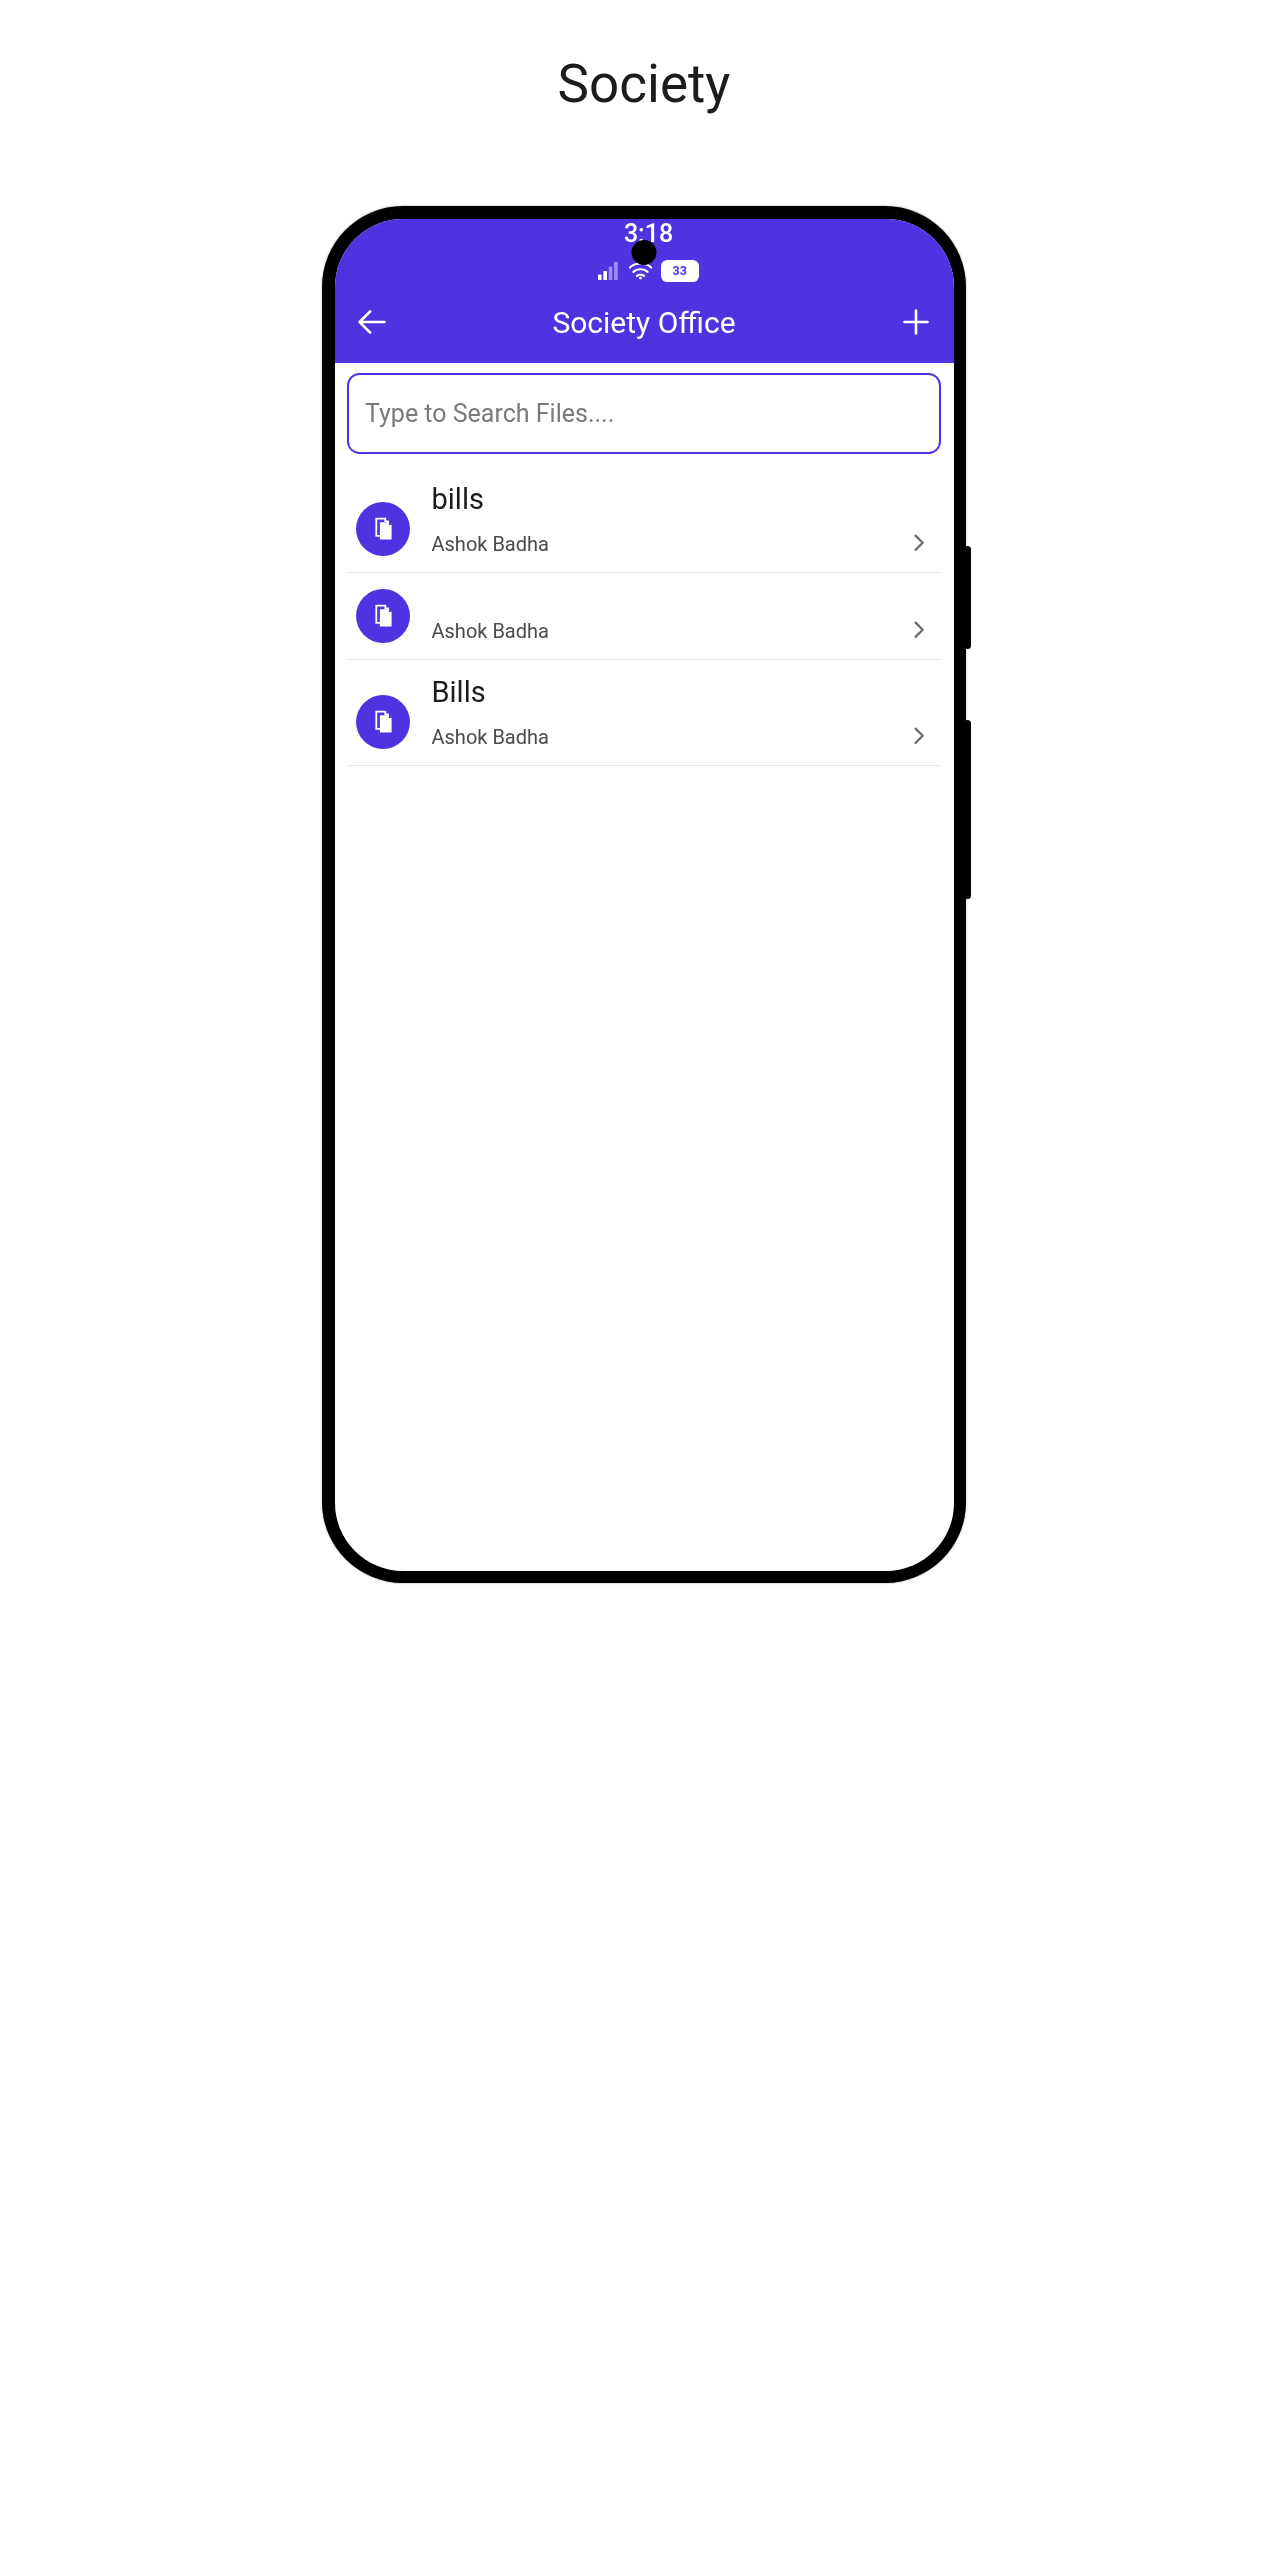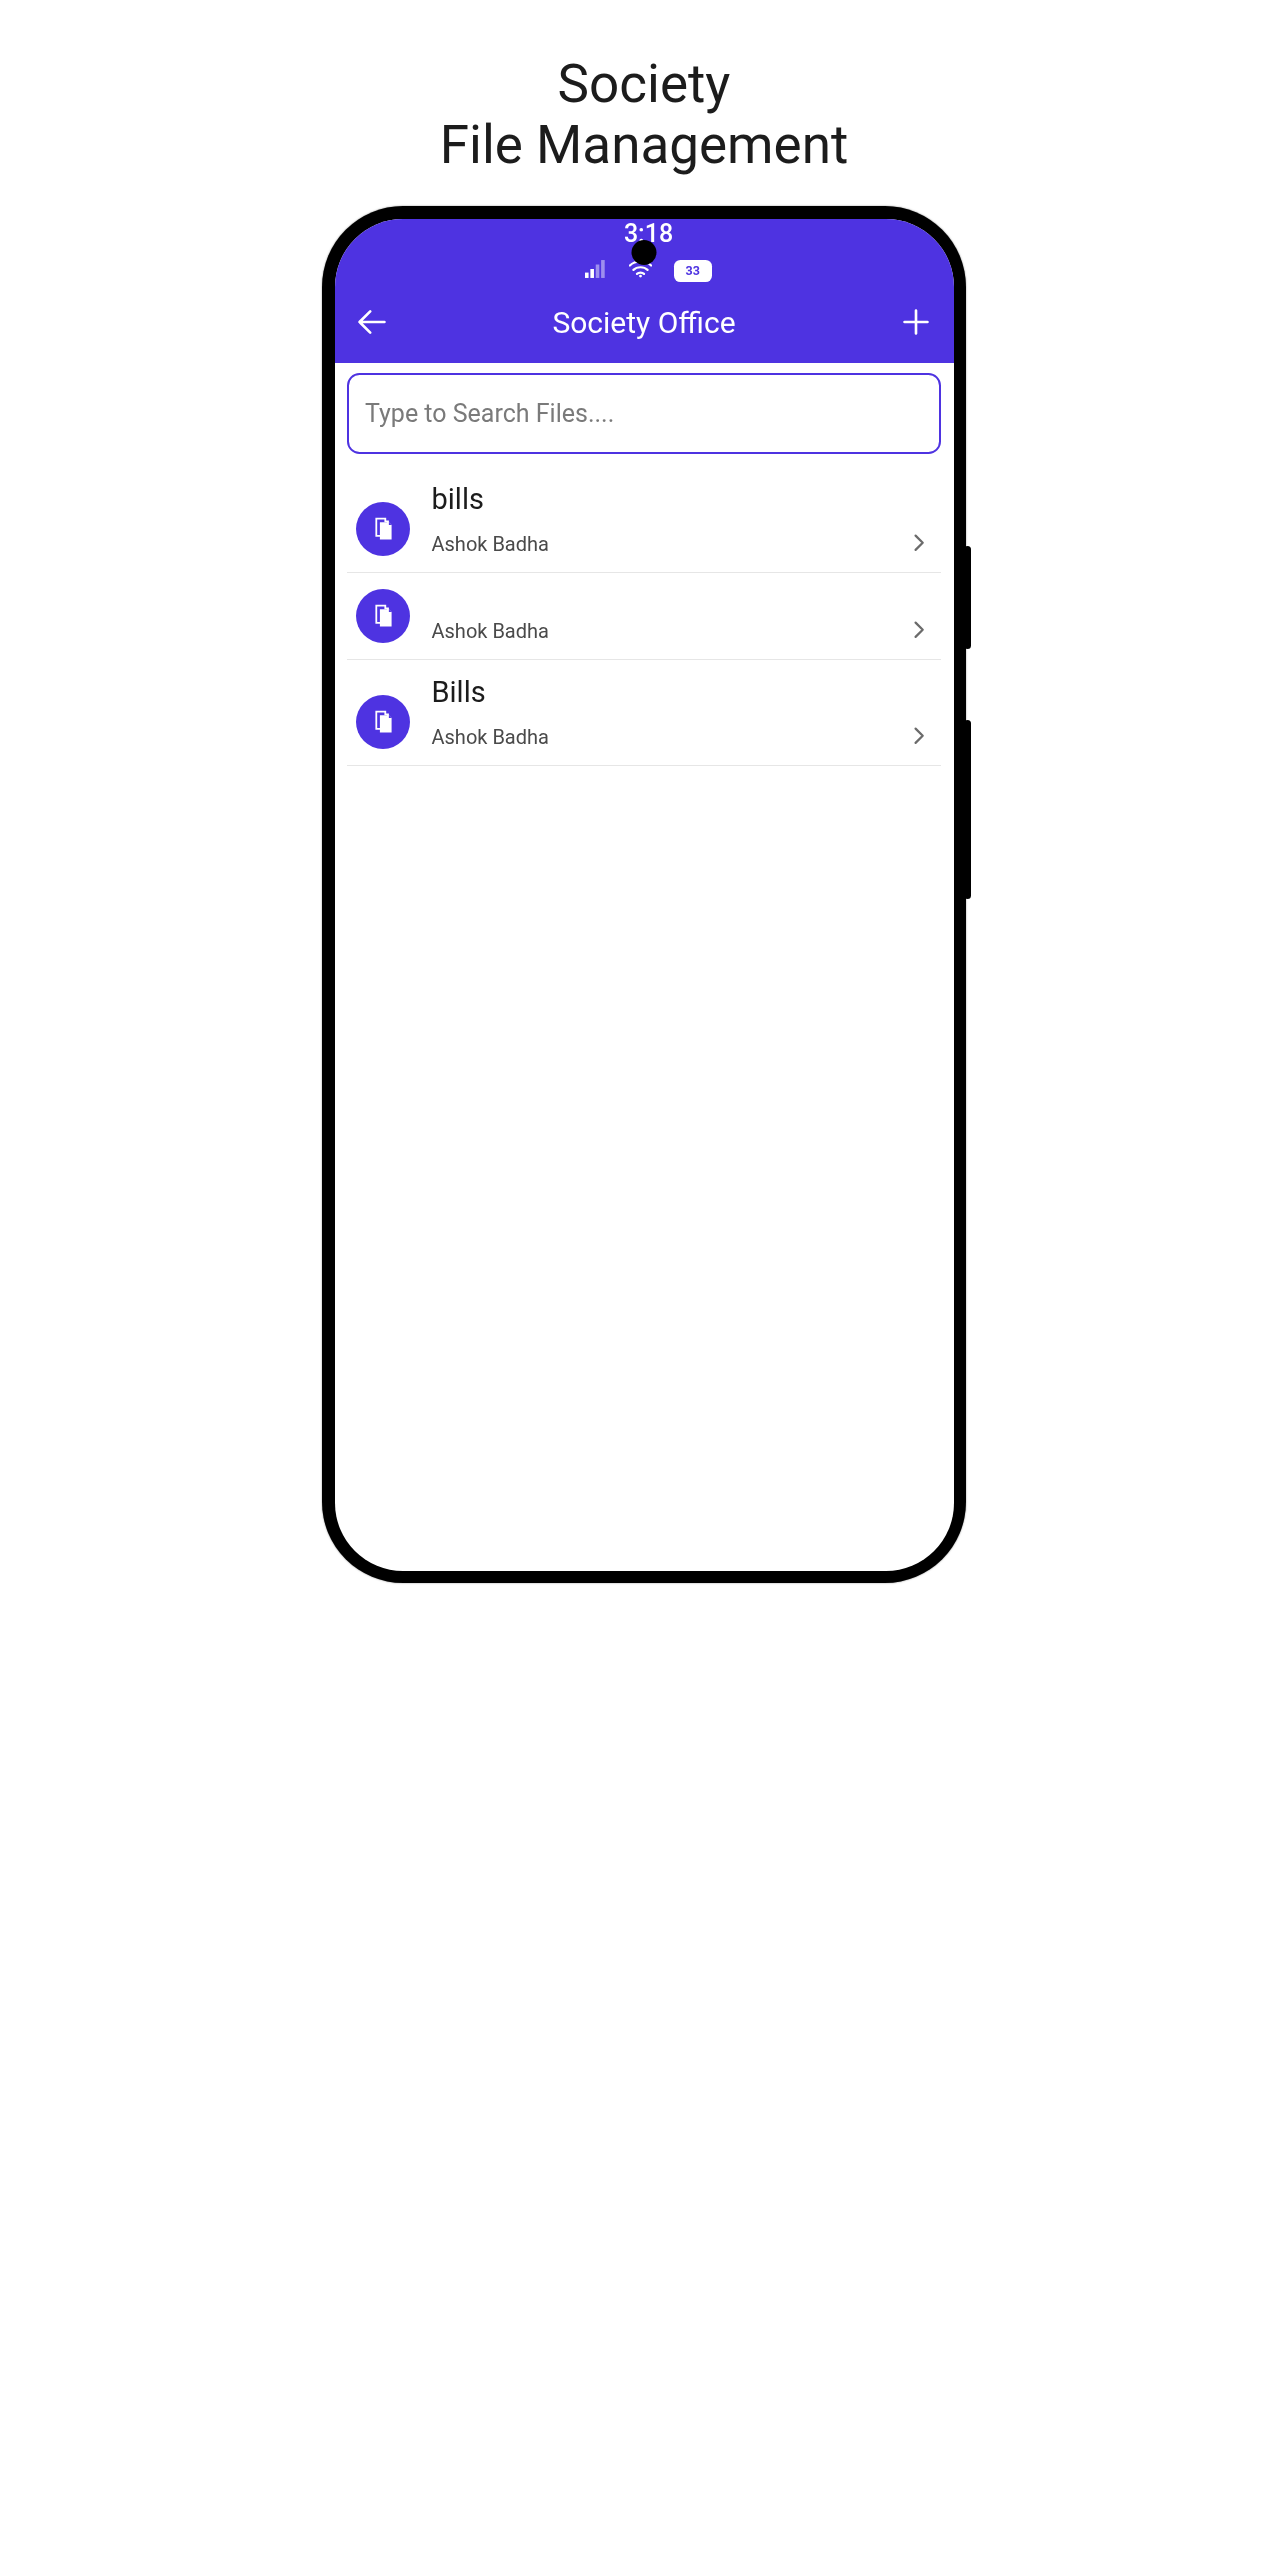--- a/index.html
+++ b/index.html
@@ -62,21 +62,21 @@
       height: 63px;
       background: #4e33e1;
       display: flex;
       justify-content: space-between;
       align-items: center;
       padding: 0 45px 0 54px;
       color: #fff;
       flex-direction: column;
     }
     .status-time { font-size: 25px; font-weight: 500; }
-    .status-icons { display: flex; gap: 22px; }
+    .status-icons { display: flex; align-items: center; gap: 9px; }
     .status-icons svg { display: block; }
     .battery-pill {
       width: 38px;
       height: 21.5px;
       background: #fff;
       border-radius: 6.3px;
       display: flex;
       align-items: center;
       justify-content: center;
       color: #4e33e1;
@@ -139,21 +139,20 @@
     }
     .item-title { font-size: 29px; color: #1c1c1c; line-height: 1.15; }
     .item-sub { font-size: 20px; color: #4a4a4a; margin-top: 16px; }
     .chevron { color: #6b6b6b; margin-right: 5.4px; }
   </style>
 </head>
 <body>
 
 <div class="page-heading">
   <div>Society</div>
-  <div>File Management</div>
 </div>
 
 <div class="phone-frame">
   <div class="phone-side-btn btn1"></div>
   <div class="phone-side-btn btn2"></div>
   <div class="phone-screen">
     <div class="camera-notch"></div>
 
     <div class="status-bar">
       <div class="status-time">3:18</div>

